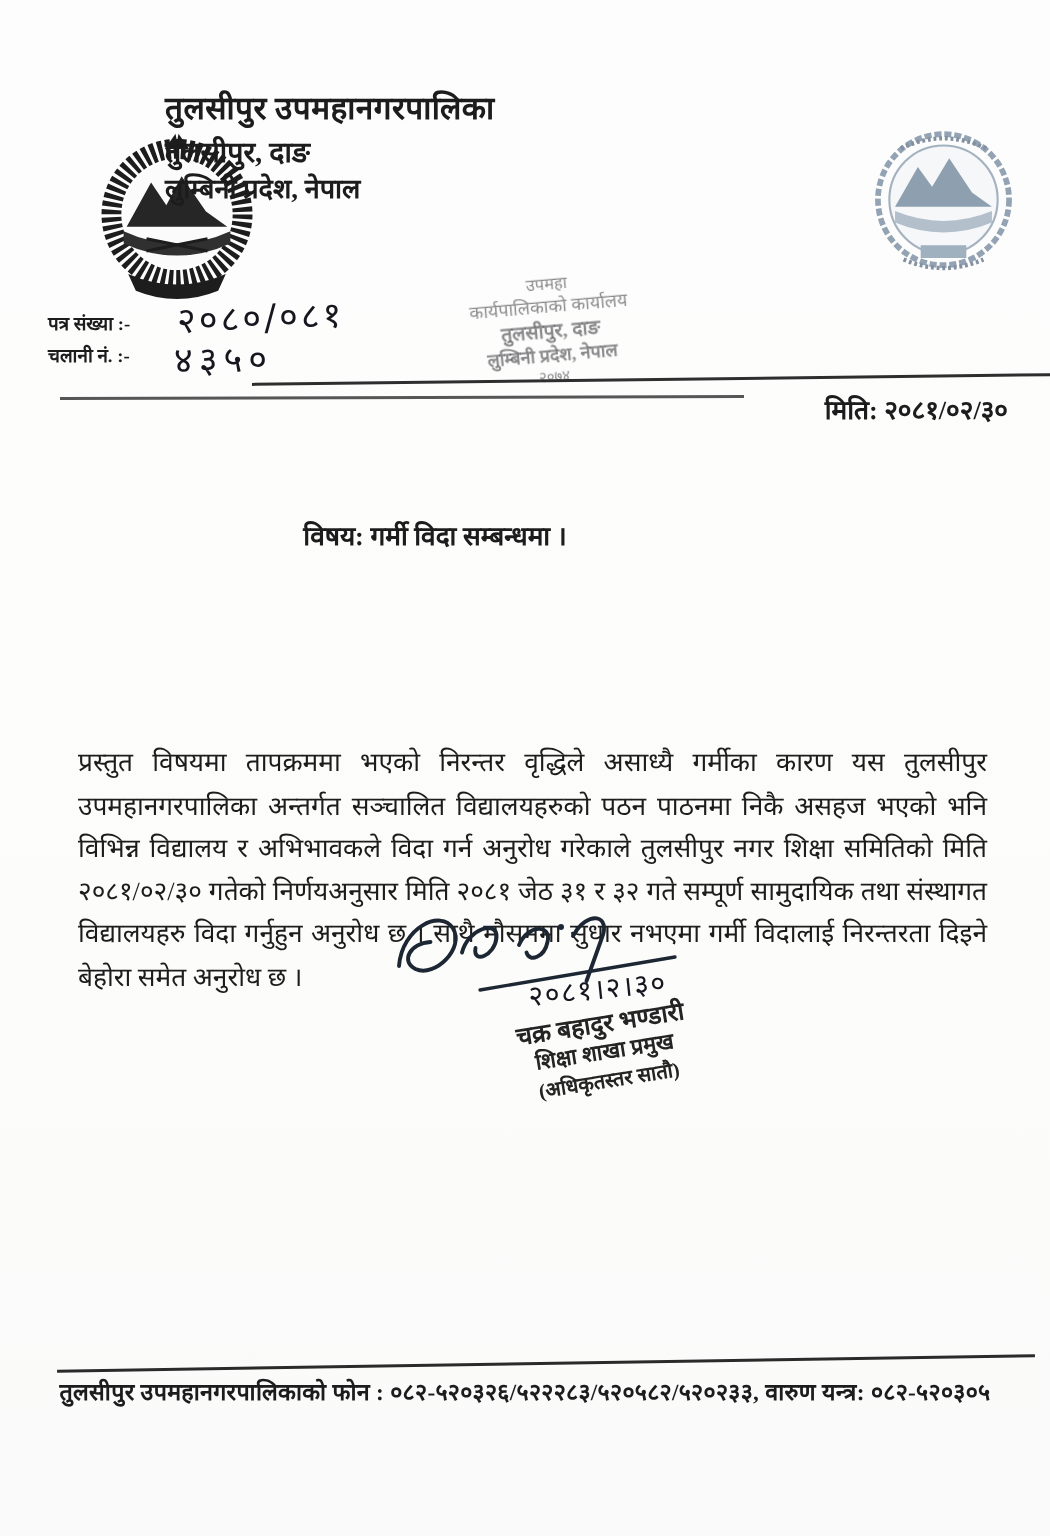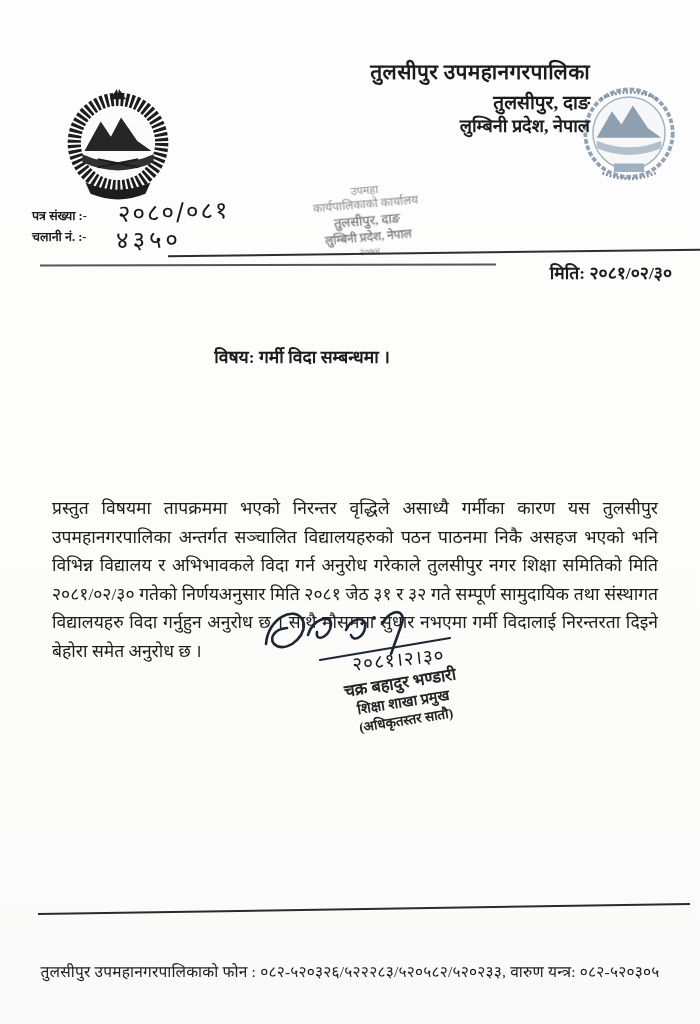--- a/index.html
+++ b/index.html
@@ -9,21 +9,21 @@
     font-family:"Liberation Serif","DejaVu Sans",serif;
     color:#1c1c1c;
     -webkit-font-smoothing:antialiased;
   }
   .page{
     position:relative;width:700px;height:1024px;overflow:hidden;
     background:linear-gradient(180deg,#fdfdfd 0%,#fcfcfb 60%,#fafafa 100%);
   }
   .abs{position:absolute;}
   
-  .lh-center{left:110px;top:60px;width:480px;text-align:right;line-height:1.15;}
+  .lh-center{left:110px;top:60px;width:480px;text-align:left;line-height:1.15;}
   .lh-muni{font-size:21px;font-weight:bold;letter-spacing:.3px;}
   .lh-office{font-size:31px;font-weight:bold;margin-top:4px;letter-spacing:.3px;}
   .lh-place{font-size:19px;font-weight:bold;margin-top:8px;}
   .lh-prov{font-size:18px;font-weight:bold;margin-top:2px;}
   .emblem-left{left:56px;top:84px;width:124px;height:122px;}
   .emblem-right{left:572px;top:74px;width:114px;height:122px;}
   
   .stamp-faint{
     left:262px;top:183px;width:210px;text-align:center;
     color:rgba(70,70,72,.62);transform:rotate(-5deg);
@@ -40,41 +40,41 @@
   .ref-v1{left:118px;top:194px;font-size:24px;transform:rotate(-2deg);letter-spacing:2px;}
   .ref-v2{left:116px;top:222px;font-size:24px;transform:rotate(-1deg);letter-spacing:4px;}
   
   .rule-a{left:168px;top:252px;width:534px;height:2.2px;background:#2e2e2e;transform:rotate(-0.7deg);}
   .rule-b{left:40px;top:264px;width:456px;height:1.6px;background:#565656;transform:rotate(-0.15deg);}
   
   .dateline{right:28px;top:260px;text-align:right;line-height:1.5;}
   .date-bs{font-size:17.5px;font-weight:bold;}
   .date-ns{font-size:16.5px;margin-top:3px;}
   
-  .subject{left:12px;top:344px;width:580px;text-align:center;font-size:17.5px;font-weight:bold;}
+  .subject{left:0;top:344px;width:580px;text-align:center;font-size:17.5px;font-weight:bold;}
   
   .addressee{left:52px;top:412px;font-size:17.5px;line-height:29px;}
   
   .body-par{
     left:52px;top:494px;width:606px;
     font-size:17.5px;line-height:28.6px;text-align:justify;
   }
   
   .sig-svg{left:252px;top:598px;width:215px;height:78px;}
   .sig-date{left:352px;top:646px;font-size:19px;transform:rotate(-6deg);letter-spacing:1px;}
   .sig-stamp{
     left:308px;top:672px;width:190px;text-align:center;
     transform:rotate(-9deg);line-height:1.3;color:#242424;
   }
   .sig-name{font-size:16.5px;font-weight:bold;}
   .sig-desg{font-size:14.5px;font-weight:bold;}
   .sig-level{font-size:13.5px;font-weight:bold;}
   
   .f-rule{left:38px;top:908px;width:652px;height:2.2px;background:#2a2a2a;transform:rotate(-0.9deg);}
-  .f1{left:0;top:916px;width:700px;text-align:center;font-size:15.5px;font-weight:normal;letter-spacing:.2px;margin-top:44px;}
+  .f1{left:0;top:916px;width:700px;text-align:center;font-size:15.5px;font-weight:bold;letter-spacing:.2px;}
   .f2{left:0;top:943px;width:700px;text-align:center;font-size:15px;font-style:italic;font-weight:bold;}
 </style>
 </head>
 <body>
 
 <div class="page">
 
   <span class="abs emblem-left">
     <svg width="124" height="122" viewBox="0 0 120 120">
       <circle cx="60" cy="58" r="43" fill="none" stroke="#1d1d1d" stroke-width="13" stroke-dasharray="3 2"></circle>

